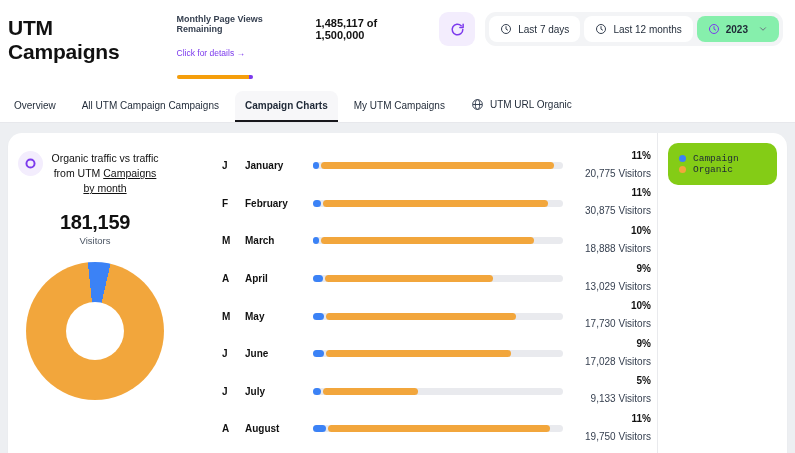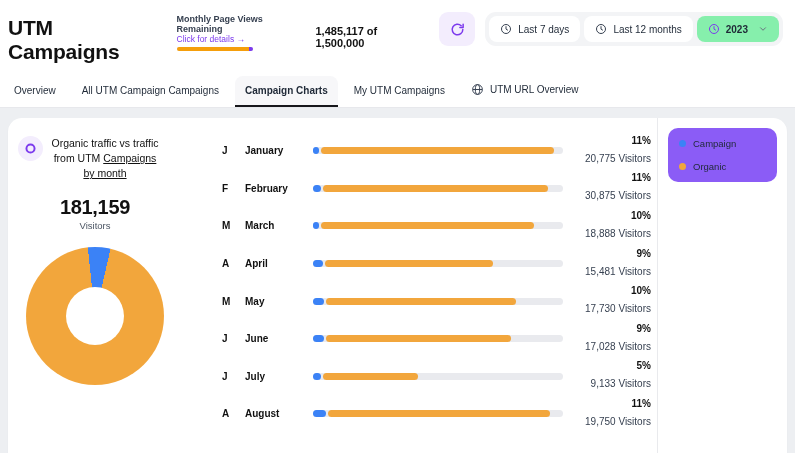--- a/index.html
+++ b/index.html
@@ -4,27 +4,27 @@
 <style>
   * { margin:0; padding:0; box-sizing:border-box; }
   html,body { width:795px; height:453px; overflow:hidden; background:#EDEFF2;
     font-family:"Liberation Sans", sans-serif; color:#111; }
   .viewport { width:795px; height:453px; overflow:hidden; display:flex; flex-direction:column; }
 
   
   .header { background:#fff; display:flex; align-items:flex-start; padding:12px 12px 6px 8px; gap:20px; }
   .page-title { font-size:21px; font-weight:700; letter-spacing:-0.2px; margin-top:4px; }
   .pv-block { display:flex; gap:16px; margin-top:2px; }
-  .pv-left { display:flex; flex-direction:column; gap:0; }
+  .pv-left { display:flex; flex-direction:column; gap:14px; }
   .pv-label { font-size:9px; font-weight:600; color:#374151; }
   .pv-link { font-size:8.5px; color:#7C3AED; cursor:pointer; }
   .pv-track { width:76px; height:4px; background:#E5E7EB; border-radius:3px; margin-top:3px; display:flex; overflow:hidden; }
   .pv-fill { background:#F59E0B; height:100%; }
   .pv-tip { width:4px; background:#7C3AED; height:100%; }
-  .pv-value { font-size:11px; font-weight:700; margin-top:11px; }
+  .pv-value { font-size:11px; font-weight:700; margin-top:3px; }
 
   .controls { margin-left:auto; display:flex; align-items:center; gap:10px; }
   .refresh-btn { width:36px; height:34px; border:none; border-radius:9px; background:#F3EDFD;
     color:#7C3AED; display:flex; align-items:center; justify-content:center; cursor:pointer; }
   .filter-group { background:#F3F4F6; border-radius:11px; padding:4px; display:flex; gap:4px; align-items:center; }
   .pill { display:flex; align-items:center; gap:6px; background:#fff; border:none; border-radius:8px;
     padding:7px 11px; font-size:10px; color:#1F2937; cursor:pointer; font-family:inherit; white-space:nowrap; }
   .pill .clock { color:#374151; display:flex; }
   .pill.active { background:#86efac; font-weight:600; }
   .pill.active .clock { color:#7C3AED; }
@@ -60,21 +60,21 @@
   .track { flex:1; height:7px; border-radius:4px; background:#E9EAEE; display:flex; gap:2px; margin:0 14px 0 2px; }
   .seg { height:100%; border-radius:4px; }
   .seg.campaign { background:var(--campaign,#3B82F6); }
   .seg.organic { background:var(--organic,#F2A63C); }
   .stats { width:80px; text-align:right; line-height:1.3; padding-right:6px; }
   .pct { display:block; font-size:10px; font-weight:700; }
   .visitors { font-size:10px; color:#374151; }
 
   
   .legend-panel { width:130px; border-left:1px solid #E9EAED; padding:10px 10px 0; }
-  .legend-box { background:#8b5cf6; border-radius:10px; padding:10px 11px; display:flex; flex-direction:column; gap:12px; }
+  .legend-box { background:#84cc16; border-radius:10px; padding:10px 11px; display:flex; flex-direction:column; gap:0;font-family:Liberation Mono, monospace; }
   .legend-item { display:flex; align-items:center; gap:7px; font-size:9.5px; color:#1F2937; }
   .dot { width:7px; height:7px; border-radius:50%; flex-shrink:0; }
 </style>
 </head>
 <body>
 
 <div class="viewport">
 
   <div class="header">
     <div class="page-title">UTM Campaigns</div>
@@ -152,21 +152,21 @@
         <span>My UTM Campaigns</span>
       </div>
     <div class="tab">
       <span class="t-icon">
         <svg width="13" height="13" viewBox="0 0 24 24">
             <circle cx="12" cy="12" r="9" fill="none" stroke="currentColor" stroke-width="1.8"></circle>
             <ellipse cx="12" cy="12" rx="4" ry="9" fill="none" stroke="currentColor" stroke-width="1.8"></ellipse>
             <path d="M3.5 12h17" fill="none" stroke="currentColor" stroke-width="1.8"></path>
           </svg>
       </span>
-      <span>UTM URL Overview</span>
+      <span>UTM URL Organic</span>
     </div>
   </div>
 
   <div class="main">
     <div class="card">
 
       <div class="donut-panel">
         <div class="panel-icon">
           <svg width="13" height="13" viewBox="0 0 24 24">
               <circle cx="12" cy="12" r="7.5" fill="none" stroke="#7C3AED" stroke-width="3.6"></circle>
@@ -223,21 +223,21 @@
 
         <div class="bar-row">
           <span class="letter">A</span>
           <span class="month">April</span>
           <div class="track">
             <div class="seg campaign" style="width: 4%;"></div>
             <div class="seg organic" style="width: 67%;"></div>
           </div>
           <div class="stats">
             <span class="pct">9%</span>
-            <span class="visitors">15,481 Visitors</span>
+            <span class="visitors">13,029 Visitors</span>
           </div>
         </div>
 
         <div class="bar-row">
           <span class="letter">M</span>
           <span class="month">May</span>
           <div class="track">
             <div class="seg campaign" style="width: 4.5%;"></div>
             <div class="seg organic" style="width: 76%;"></div>
           </div>

